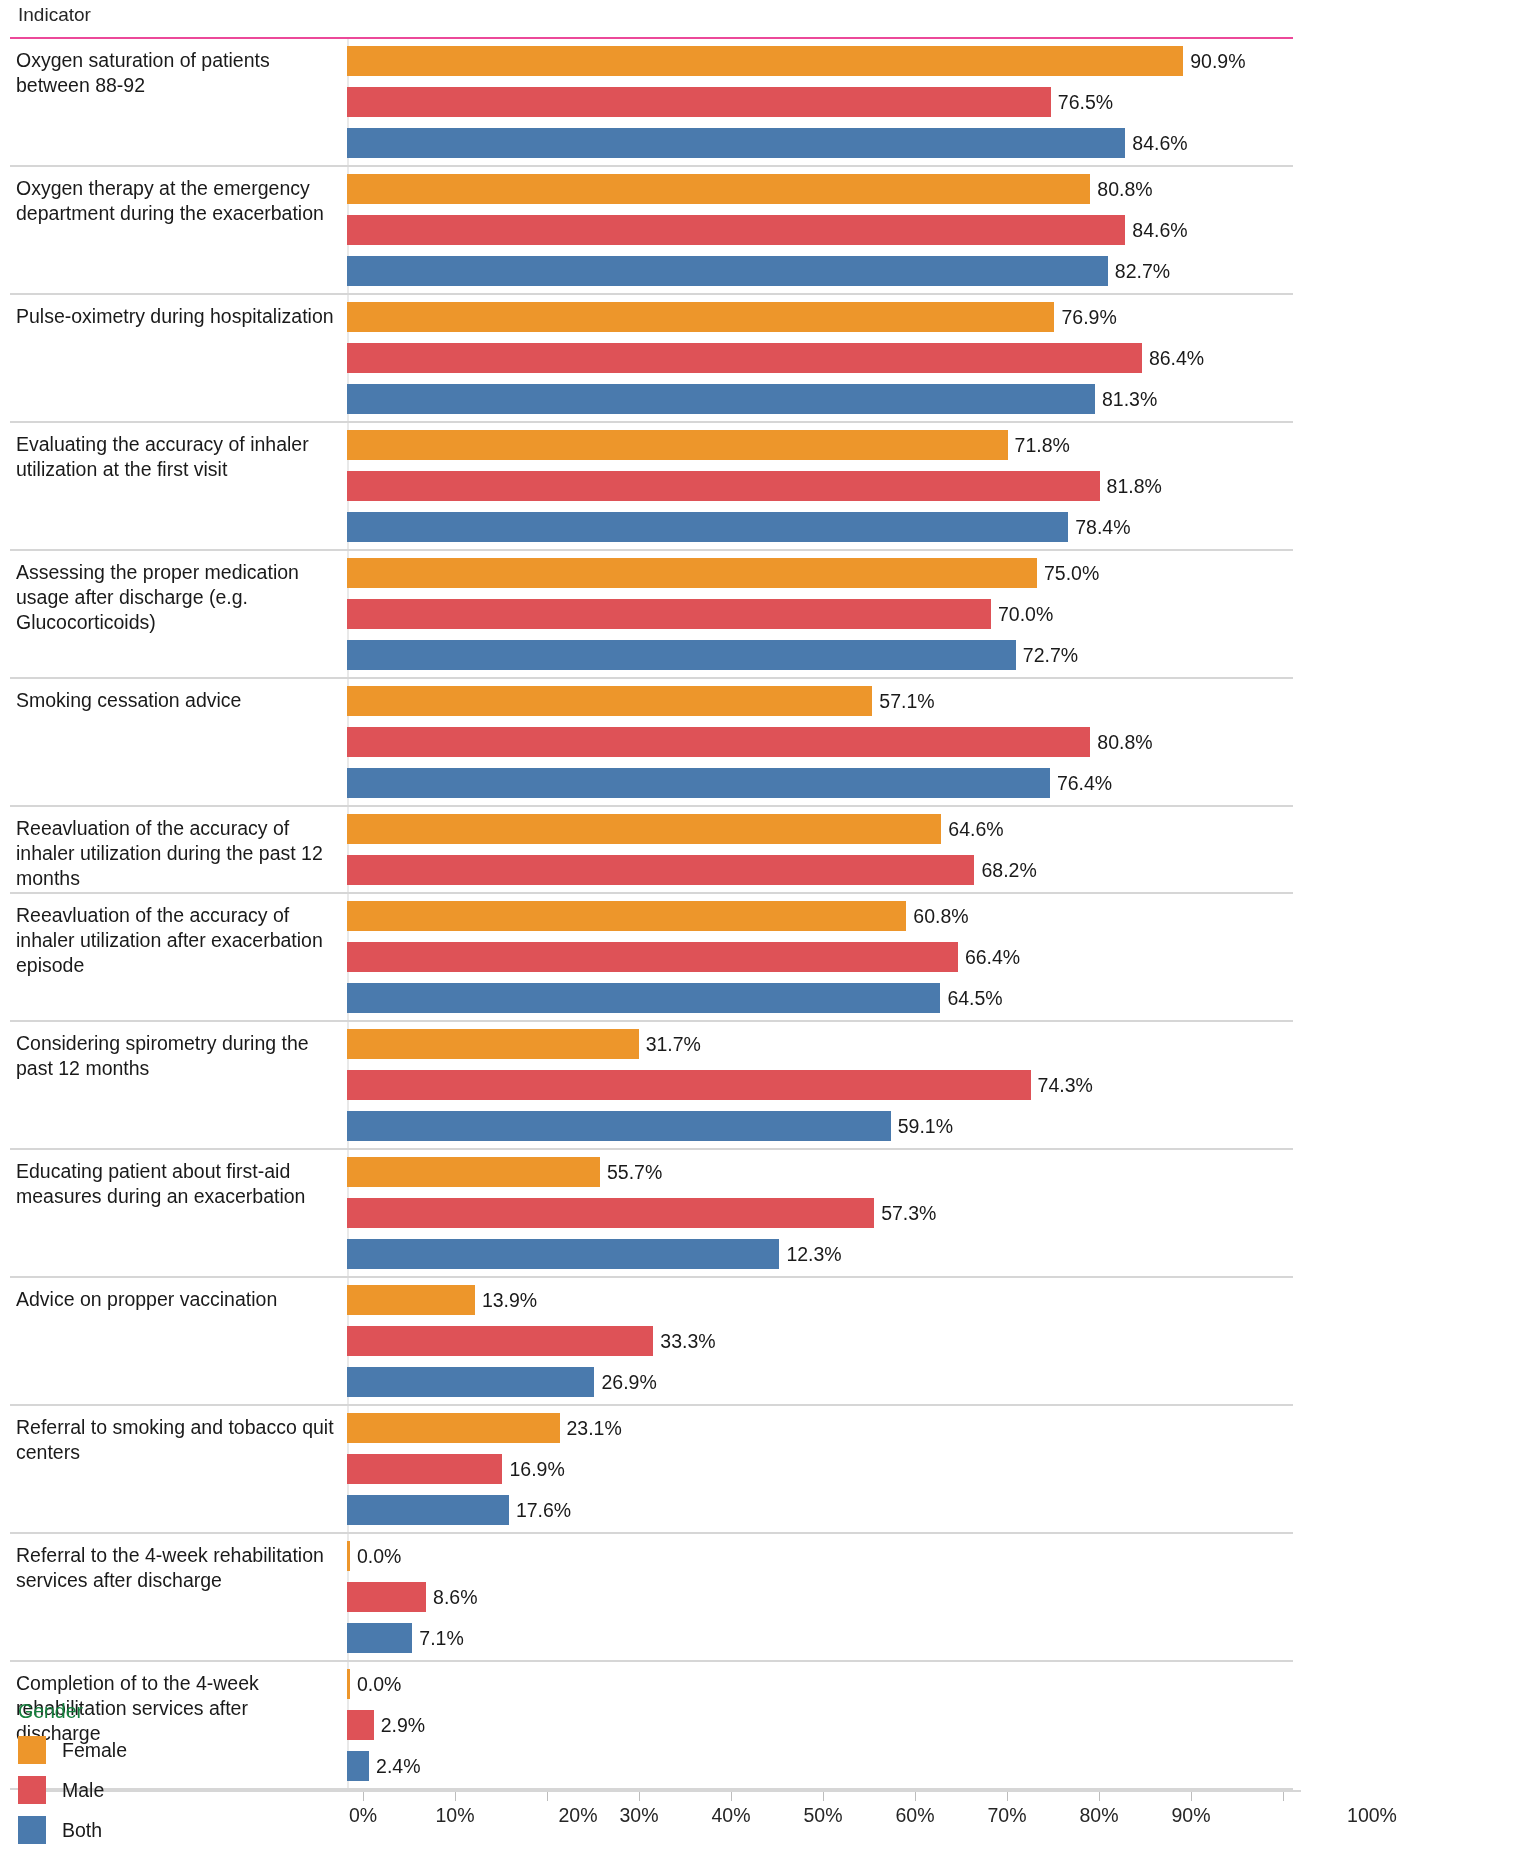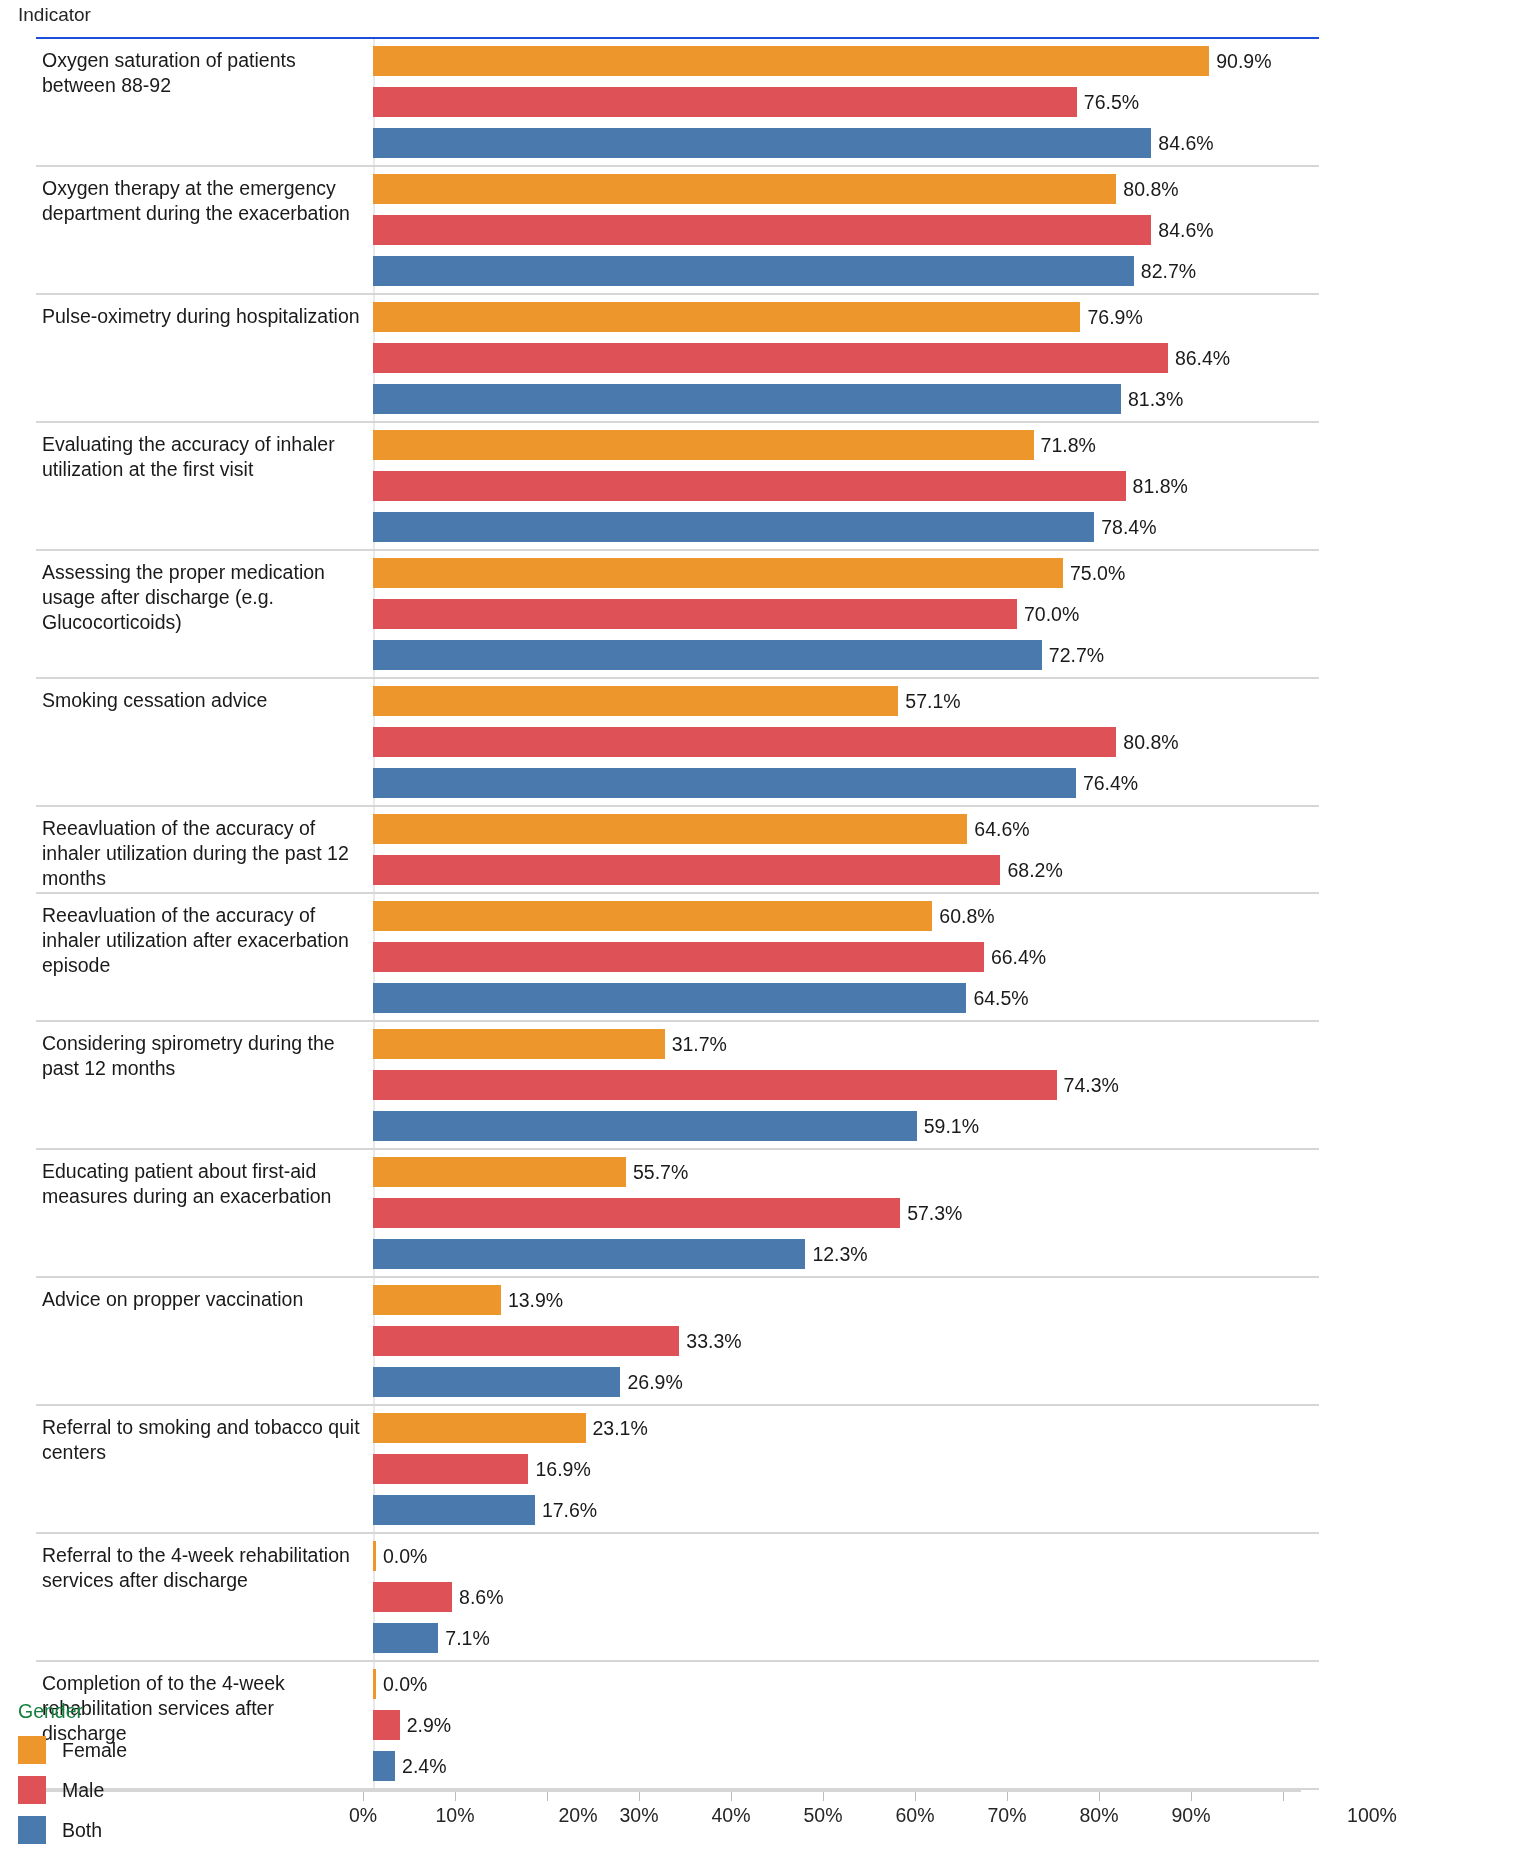--- a/index.html
+++ b/index.html
@@ -27,23 +27,23 @@
     position: relative;
     height: 26px;
     padding: 4px 0 7px 18px;
     font-size: 19px;
     color: #262626;
   }
 
   
   .rows {
     position: relative;
-    border-top: 2px solid #1d4ed8;
+    border-top: 2px solid #ec4899;
     width: 1283px;
-    margin-left: 36px;
+    margin-left: 10px;
   }
   .cat-row {
     position: relative;
     display: flex;
     align-items: stretch;
     border-bottom: 2px solid #d6d6d6;
     box-sizing: border-box;
   }
   .cat-label {
     width: 337px;

